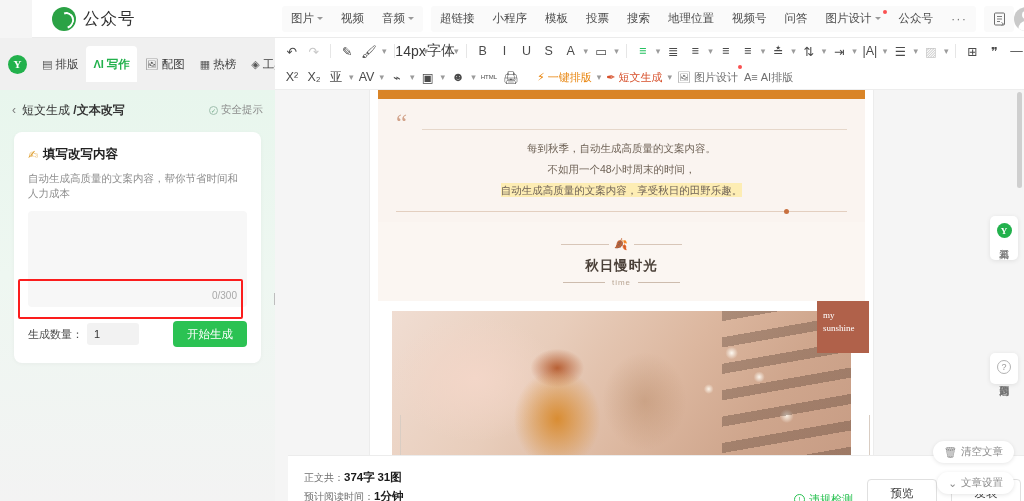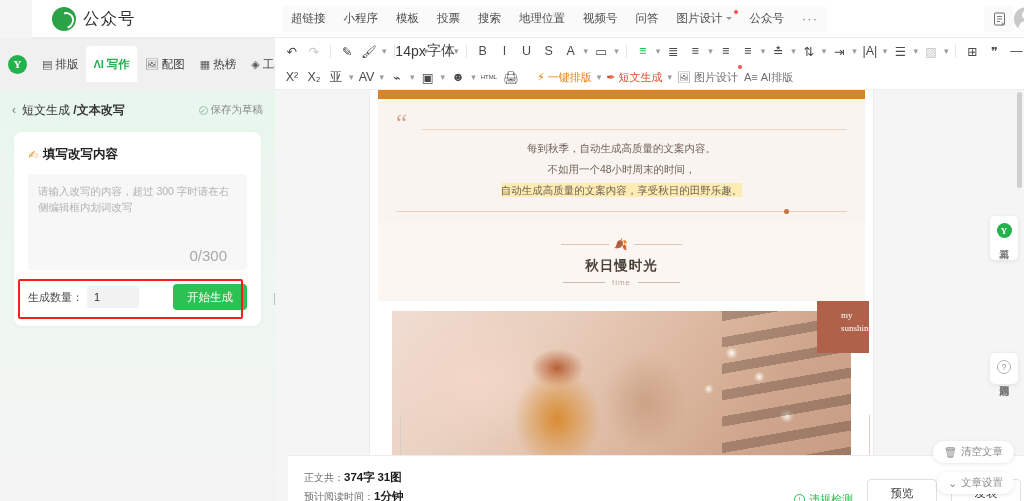--- a/index.html
+++ b/index.html
@@ -136,21 +136,21 @@
     box-shadow: 0 1px 4px rgba(0,0,0,0.04);
   }
   .lp-title { display: flex; align-items: center; gap: 5px; font-size: 12.5px; font-weight: bold; color: #222; }
   .lp-title .pen { color: #e0a33a; font-size: 12px; }
   .lp-sub { font-size: 10.5px; color: #8d8d8d; margin-top: 8px; line-height: 1.4; }
   .lp-textarea {
     margin-top: 11px; height: 96px; background: #f7f7f7; border-radius: 4px;
     padding: 9px 10px; position: relative; cursor: text;
   }
   .lp-ph { font-size: 10.5px; color: #b3b3b3; line-height: 1.55; }
-  .lp-count { position: absolute; right: 20px; bottom: 6px; font-size: 15px; color: #a8a8a8; }
+  .lp-count { position: absolute; right: 10px; bottom: 6px; font-size: 10px; color: #a8a8a8; }
   .lp-hl {
     position: absolute; left: 18px; top: 189px; width: 225px; height: 40px;
     border: 2px solid #fb1d1d; border-radius: 2px; pointer-events: none;
   }
   .lp-foot { display: flex; align-items: center; margin-top: 14px; }
   .lp-flabel { font-size: 11px; color: #4b4b4b; }
   .lp-num {
     width: 52px; height: 22px; background: #f2f2f2; border: none; border-radius: 3px;
     font-size: 11px; color: #333; padding-left: 7px; margin-left: 4px;
     font-family: "Liberation Sans", sans-serif;
@@ -221,21 +221,21 @@
       linear-gradient(125deg, #f0ddd2 0%, #e8cdbb 32%, #dcb79f 58%, #cfa68d 78%, #c79c84 100%);
     position: relative; overflow: hidden;
   }
   .photo::after {
     content: ""; position: absolute; right: 0; top: 0; width: 28%; height: 100%;
     background: repeating-linear-gradient(170deg, rgba(60,40,30,0.30) 0 10px, rgba(60,40,30,0) 10px 26px);
   }
   .sunbadge {
     position: absolute; right: -18px; top: -10px; width: 52px; height: 52px;
     background: #b0614a; color: #fff; font-size: 9px; line-height: 1.45;
-    padding: 8px 0 0 24px; font-family: "Liberation Serif", serif;
+    padding: 8px 0 0 6px; font-family: "Liberation Serif", serif;
   }
   .framebox {
     position: absolute; left: 8px; bottom: -14px; width: 470px; height: 60px;
     border: 1px solid #d9cdc3; border-top: none;
   }
 
   
   .canvas-scroll {
     position: absolute; right: 2px; top: 2px; width: 5px; height: 96px;
     background: #cfcfcf; border-radius: 3px;
@@ -302,20 +302,33 @@
 <body>
 
 <div id="app">
 
   <div class="topbar">
     <div class="brand">
       <div class="brand-logo"></div>
       <div class="brand-name">公众号</div>
     </div>
     <div class="topmenu" id="topmenu">
+        <div class="tmgroup">
+          <div class="tmitem">
+            <span>图片</span>
+            <span class="caret"></span>
+          </div>
+          <div class="tmitem">
+            <span>视频</span>
+          </div>
+          <div class="tmitem">
+            <span>音频</span>
+            <span class="caret"></span>
+          </div>
+        </div>
         <div class="tmgroup">
           <div class="tmitem">
             <span>超链接</span>
           </div>
           <div class="tmitem">
             <span>小程序</span>
           </div>
           <div class="tmitem">
             <span>模板</span>
           </div>
@@ -539,32 +552,32 @@
         </div>
       </div>
   </div>
 
   <div class="leftpanel">
     <div class="lp-head">
       <span class="lp-back">‹</span>
       <span class="lp-crumb"><span>短文生成 </span><b>/文本改写</b></span>
       <span class="lp-safe">
         <span class="circ">✓</span>
-        <span>保存为草稿</span>
+        <span>安全提示</span>
       </span>
     </div>
 
     <div class="lp-card">
       <div class="lp-title">
         <span class="pen">✍</span>
         <span>填写改写内容</span>
       </div>
+      <div class="lp-sub">自动生成高质量的文案内容，帮你节省时间和人力成本</div>
 
       <div class="lp-textarea">
-        <div class="lp-ph">请输入改写的内容，超过 300 字时请在右侧编辑框内划词改写</div>
         <div class="lp-count">0/300</div>
       </div>
 
       <div class="lp-foot">
         <span class="lp-flabel">生成数量：</span>
         <input class="lp-num" value="1" style="">
         <button class="lp-gen">开始生成</button>
       </div>
     </div>
     <div class="lp-hl"></div>

